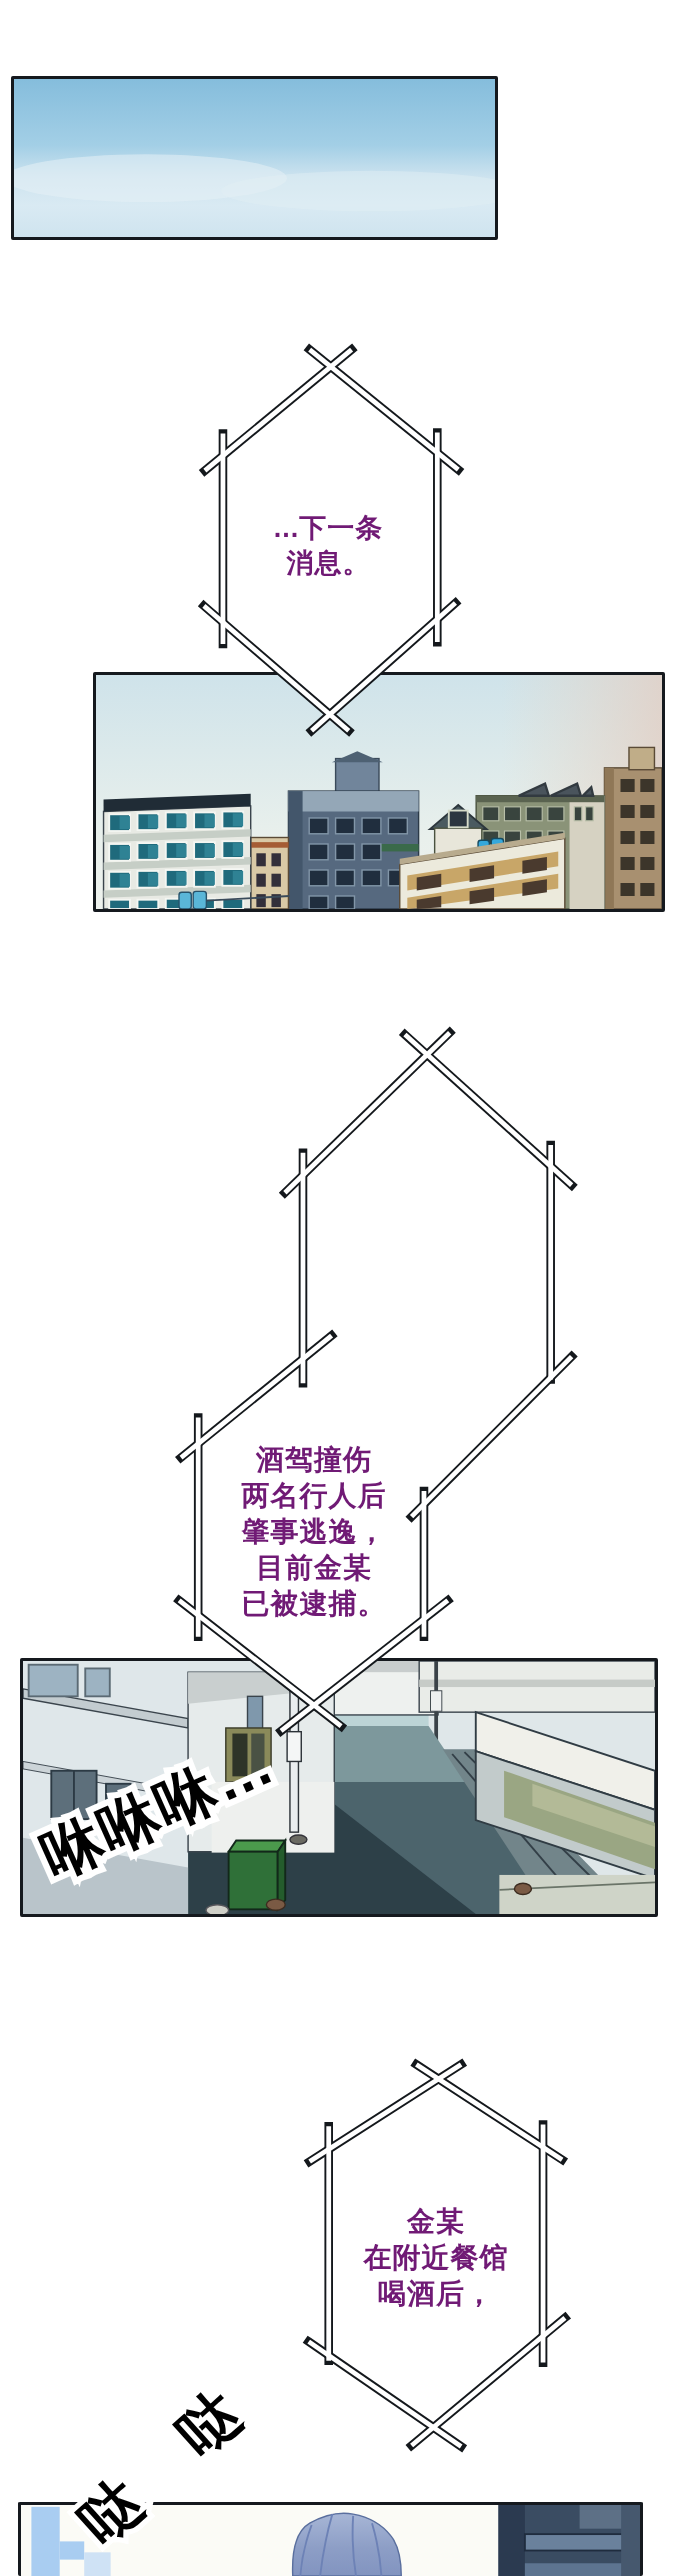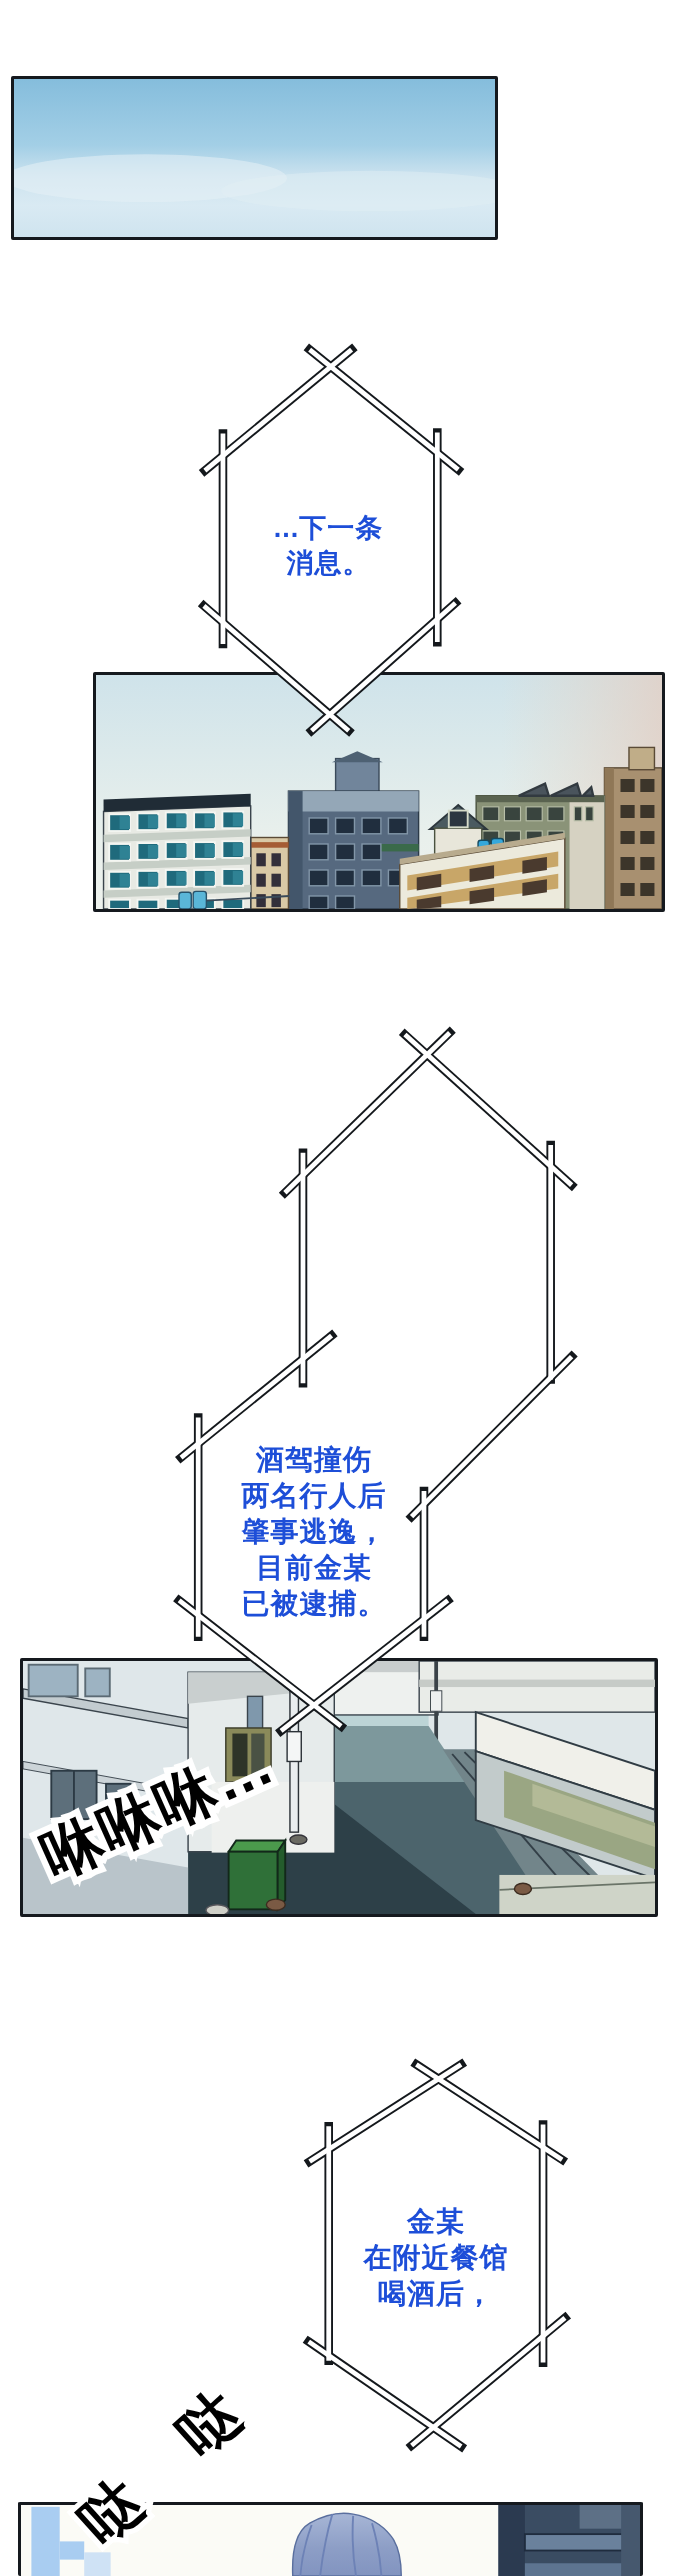--- a/index.html
+++ b/index.html
@@ -9,21 +9,21 @@
   }
   .panel{position:absolute;border:3.8px solid #15191e;box-sizing:border-box;border-radius:1.9px;overflow:hidden;background:#fff;}
   .panel svg{display:block;width:100%;height:100%;}
   #panel-sky{left:11.4px;top:76px;width:487px;height:164px;}
   #panel-city{left:93px;top:672px;width:572px;height:240px;}
   #panel-alley{left:20px;top:1658px;width:638px;height:259px;}
   #panel-room{left:18px;top:2502px;width:625px;height:74px;border-bottom:none;}
   .bubble-layer{position:absolute;left:0;top:0;width:686px;height:2576px;pointer-events:none;}
   .bubble{
     position:absolute;display:flex;flex-direction:column;align-items:center;
-    font-weight:700;color:#1d4ed8;text-align:right;letter-spacing:1px;
+    font-weight:700;color:#701a75;text-align:right;letter-spacing:1px;
   }
   #bubble-1{left:233px;top:511px;width:191px;font-size:27px;line-height:35px;}
   #bubble-2{left:314px;top:1190px;width:232px;font-size:28px;line-height:36px;}
   #bubble-3{left:198px;top:1442px;width:232px;font-size:28px;line-height:36px;}
   #bubble-4{left:320px;top:2204px;width:232px;font-size:28px;line-height:36px;}
   .bub-line{white-space:nowrap;}
   .fx{position:absolute;font-weight:700;color:#000;white-space:nowrap;}
   .fx .stroke{position:absolute;left:0;top:0;color:#fff;-webkit-text-stroke:12.4px #ffffff;z-index:0;}
   .fx .fill{position:relative;z-index:1;}
   #sfx-whoosh{left:46px;top:1821px;font-size:59px;letter-spacing:2.9px;transform:rotate(-24deg);transform-origin:0 50%;}

